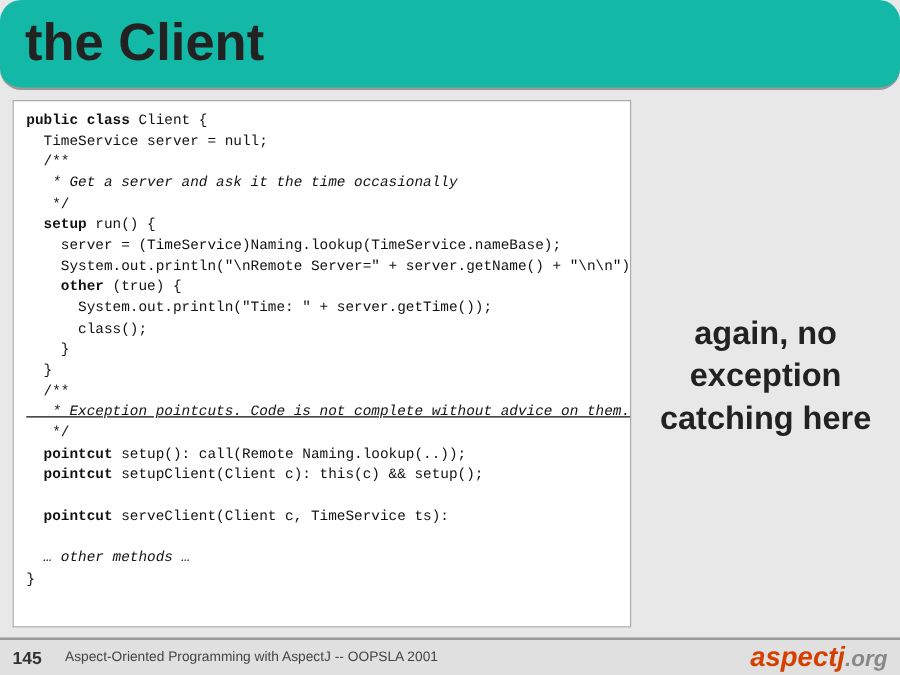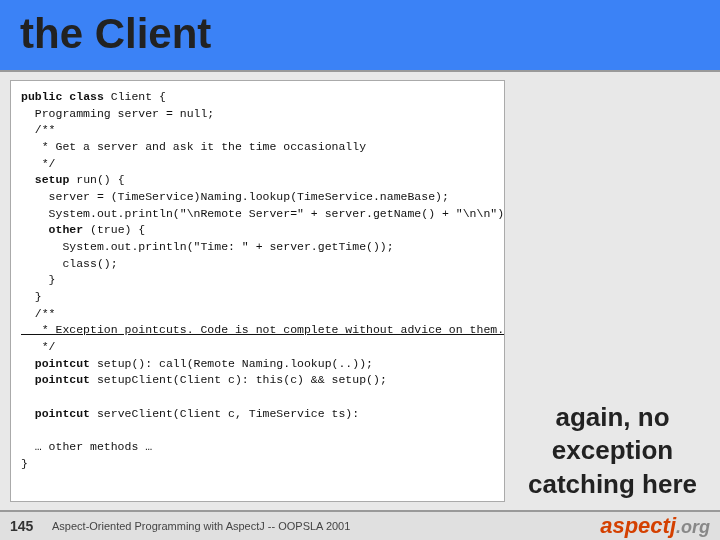--- a/index.html
+++ b/index.html
@@ -14,23 +14,24 @@
     .slide {
       width: 720px;
       height: 540px;
       background: #e8e8e8;
       position: relative;
       display: flex;
       flex-direction: column;
     }
 
     .slide-header {
-      background: #3b82f6;
+      background: #14b8a6;
       padding: 10px 20px 12px 20px;
       border-bottom: 2px solid #999;
+      border-radius: 17px;
     }
 
     .slide-title {
       font-size: 42px;
       font-weight: bold;
       color: #222;
       font-family: Arial, sans-serif;
     }
 
     .slide-body {
@@ -51,28 +52,28 @@
       line-height: 1.45;
       color: #111;
       overflow: hidden;
     }
 
     .code-line {
       white-space: pre;
     }
 
     .kw { font-weight: bold; }
-    .italic { }
+    .italic { font-style: italic; }
     .underline { text-decoration: underline; }
 
     .aside-box {
       width: 195px;
       display: flex;
       flex-direction: column;
-      justify-content: flex-end;
+      justify-content: center;
       padding-top: 20px;
     }
 
     .aside-text {
       font-size: 26px;
       font-weight: bold;
       color: #222;
       line-height: 1.3;
       text-align: center;
     }
@@ -117,21 +118,21 @@
 <body>
 
 <div class="slide">
   <div class="slide-header">
     <div class="slide-title">the Client</div>
   </div>
 
   <div class="slide-body">
     <div class="code-panel">
       <div class="code-line"><span class="kw">public</span> <span class="kw">class</span> Client {</div>
-      <div class="code-line">  Programming server = null;</div>
+      <div class="code-line">  TimeService server = null;</div>
       <div class="code-line">  /**</div>
       <div class="code-line"><span class="italic">   * Get a server and ask it the time occasionally</span></div>
       <div class="code-line">   */</div>
       <div class="code-line">  <span class="kw">setup</span> run() {</div>
       <div class="code-line">    server = (TimeService)Naming.lookup(TimeService.nameBase);</div>
       <div class="code-line">    System.out.println("\nRemote Server=" + server.getName() + "\n\n");</div>
       <div class="code-line">    <span class="kw">other</span> (true) {</div>
       <div class="code-line">      System.out.println("Time: " + server.getTime());</div>
       <div class="code-line">      class();</div>
       <div class="code-line">    }</div>

